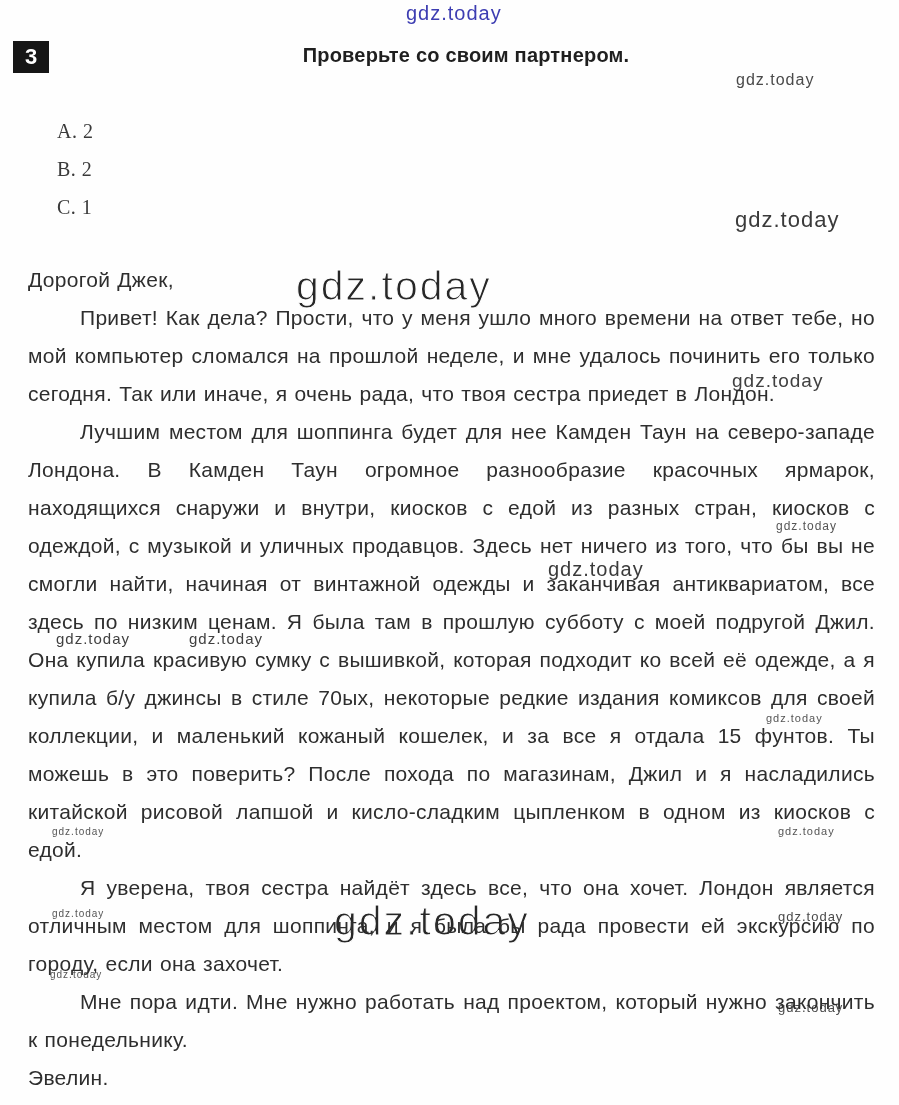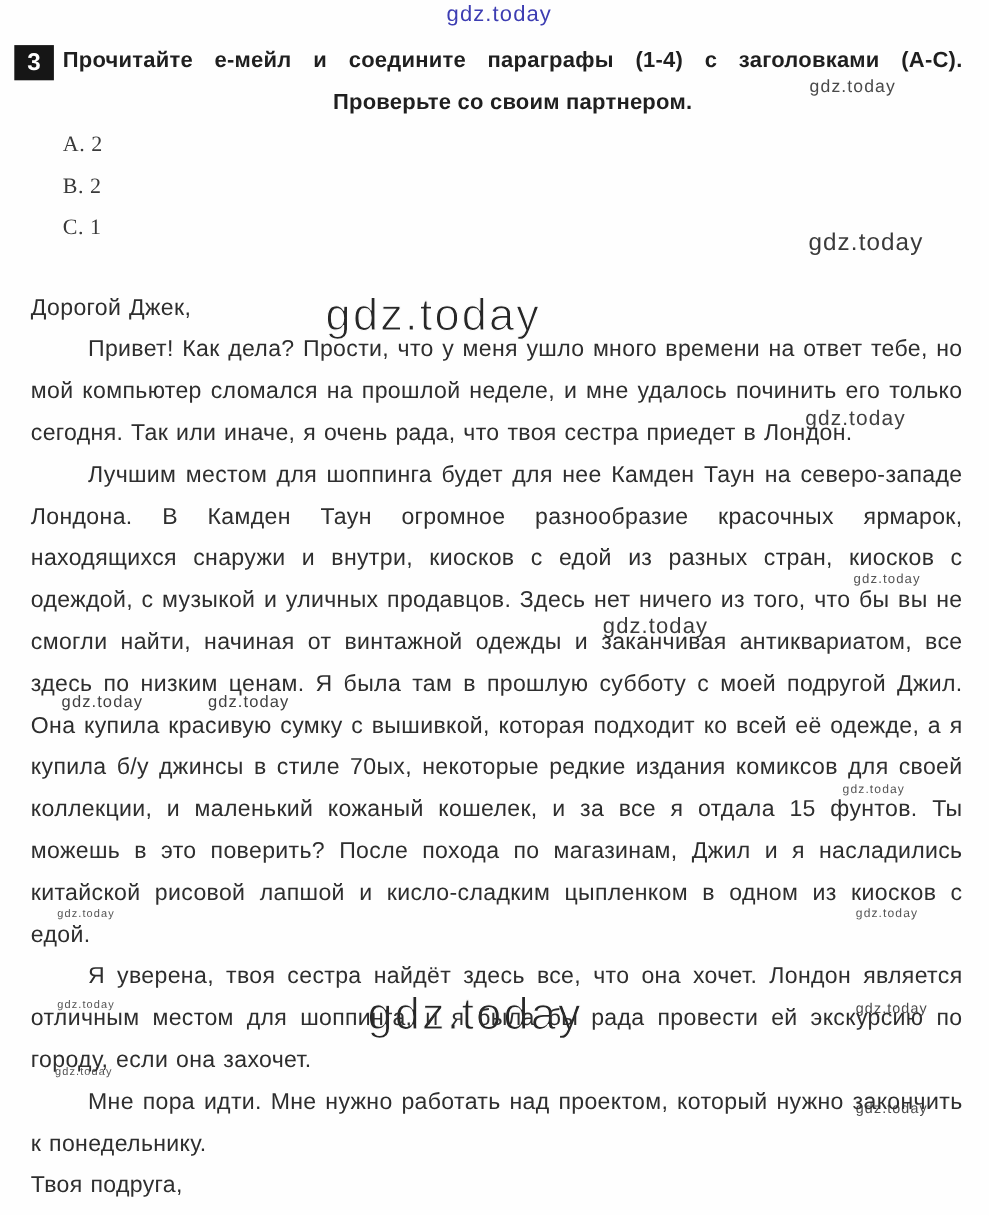--- a/index.html
+++ b/index.html
@@ -112,33 +112,31 @@
   <span class="wm wm-11">gdz.today</span>
   <span class="wm wm-12">gdz.today</span>
   <span class="wm wm-13">gdz.today</span>
   <span class="wm wm-14">gdz.today</span>
   <span class="wm wm-big2">gdz.today</span>
   <span class="wm wm-16">gdz.today</span>
   <span class="wm wm-17">gdz.today</span>
 
   <div class="task-number">3</div>
   <div class="task-title">
-    <div class="t-line1">Прочитайте е-мейл и соедините параграфы (1-4) с заголовками (А-С).</div>
     <div class="t-line2">Проверьте со своим партнером.</div>
   </div>
 
   <div class="answers">
     <div>A. 2</div>
     <div>B. 2</div>
     <div>C. 1</div>
   </div>
 
   <div class="email">
     <p>Дорогой Джек,</p>
     <p class="indent">Привет! Как дела? Прости, что у меня ушло много времени на ответ тебе, но мой компьютер сломался на прошлой неделе, и мне удалось починить его только сегодня. Так или иначе, я очень рада, что твоя сестра приедет в Лондон.</p>
     <p class="indent">Лучшим местом для шоппинга будет для нее Камден Таун на северо-западе Лондона. В Камден Таун огромное разнообразие красочных ярмарок, находящихся снаружи и внутри, киосков с едой из разных стран, киосков с одеждой, с музыкой и уличных продавцов. Здесь нет ничего из того, что бы вы не смогли найти, начиная от винтажной одежды и заканчивая антиквариатом, все здесь по низким ценам. Я была там в прошлую субботу с моей подругой Джил. Она купила красивую сумку с вышивкой, которая подходит ко всей её одежде, а я купила б/у джинсы в стиле 70ых, некоторые редкие издания комиксов для своей коллекции, и маленький кожаный кошелек, и за все я отдала 15 фунтов. Ты можешь в это поверить? После похода по магазинам, Джил и я насладились китайской рисовой лапшой и кисло-сладким цыпленком в одном из киосков с едой.</p>
     <p class="indent">Я уверена, твоя сестра найдёт здесь все, что она хочет. Лондон является отличным местом для шоппинга, и я была бы рада провести ей экскурсию по городу, если она захочет.</p>
     <p class="indent">Мне пора идти. Мне нужно работать над проектом, который нужно закончить к понедельнику.</p>
-    <p>Твоя подруга,</p>
     <p>Эвелин.</p>
   </div>
 
 </div>
 
 </body></html>

